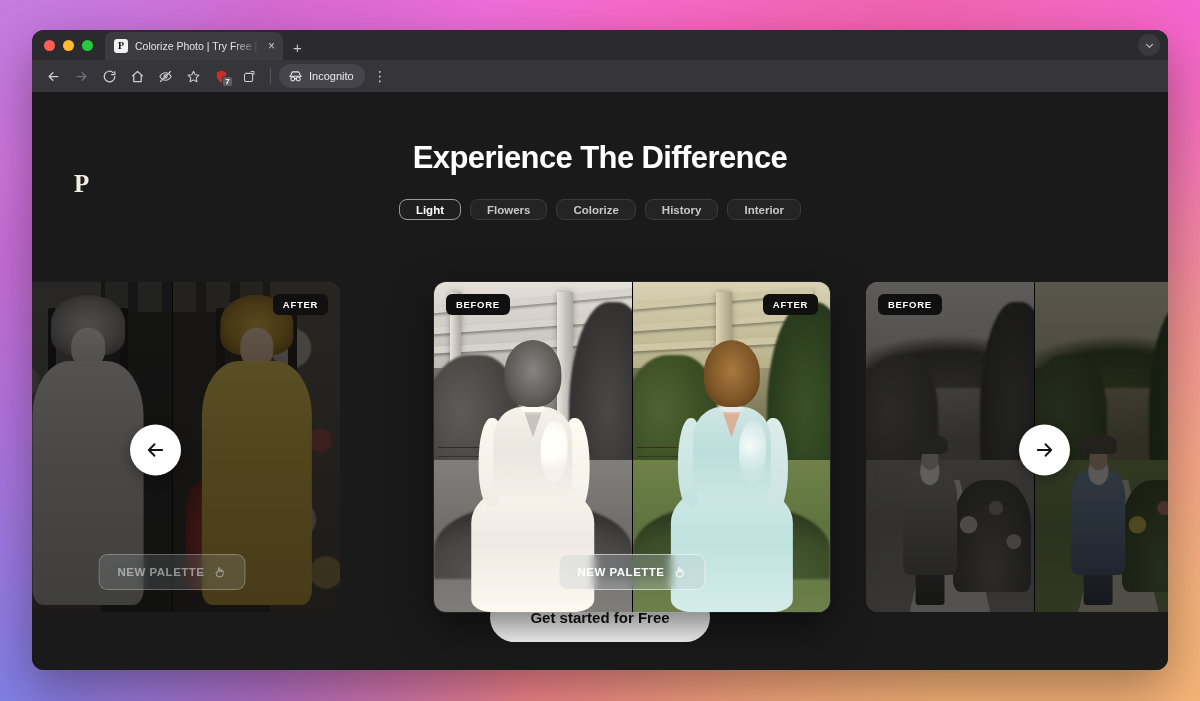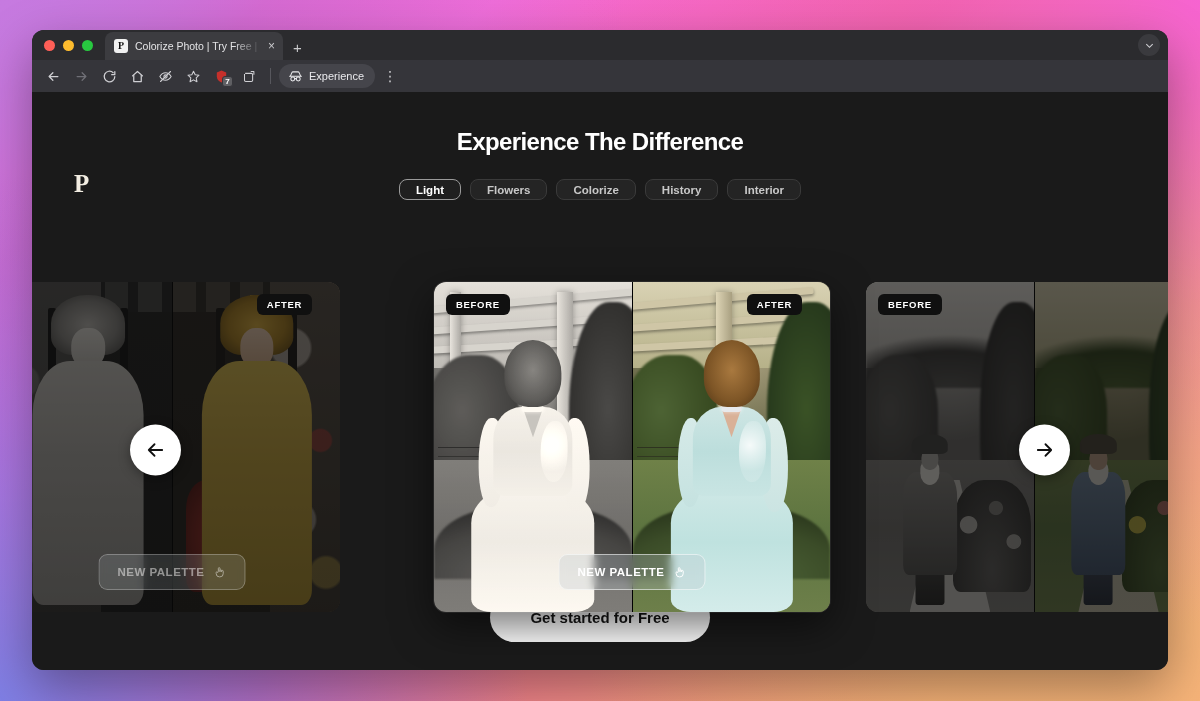--- a/index.html
+++ b/index.html
@@ -122,22 +122,22 @@
   .page {
     flex: 1; background: #1a1a1a; position: relative; overflow: hidden;
   }
   .logo {
     position: absolute; left: 42px; top: 78px;
     font-family: "Liberation Serif", serif;
     font-size: 25px; font-weight: 700; color: #f2ede2; letter-spacing: .5px;
   }
   .hero-title {
     text-align: center; color: #ffffff;
-    font-size: 24px; font-weight: 700; letter-spacing: -0.6px;
-    margin-top: 36px;
+    font-size: 31px; font-weight: 700; letter-spacing: -0.6px;
+    margin-top: 48px;
   }
   .pills {
     display: flex; justify-content: center; gap: 9px; margin-top: 23px;
   }
   .pill {
     height: 21px; padding: 0 16px; border-radius: 8px;
     display: flex; align-items: center; justify-content: center;
     font-size: 11.5px; font-weight: 700;
     background: #242424; border: 1px solid #3a3a3a; color: #c8c8c8;
   }
@@ -167,21 +167,21 @@
   .half { width: 50%; height: 100%; position: relative; overflow: hidden; }
   .half + .half { border-left: 1px solid rgba(0,0,0,0.8); }
 
   .badge {
     position: absolute; top: 12px;
     background: #101010; color: #fff;
     font-size: 9.5px; font-weight: 700; letter-spacing: .7px;
     padding: 5px 10px; border-radius: 6px; z-index: 6;
   }
   .badge.before { left: 12px; }
-  .badge.after  { right: 28px; }
+  .badge.after  { right: 12px; }
 
   .new-palette {
     position: absolute; bottom: 22px; left: 50%; transform: translateX(-50%);
     display: flex; align-items: center; gap: 9px;
     padding: 10px 18px; border-radius: 9px;
     background: rgba(190,200,205,0.30);
     border: 1px solid rgba(255,255,255,0.55);
     backdrop-filter: blur(4px);
     color: #fff; font-size: 11.5px; font-weight: 700; letter-spacing: .5px;
     white-space: nowrap; z-index: 6;
@@ -419,21 +419,21 @@
       </div>
       <div class="tb-sep"></div>
       <div class="incognito-pill">
         <svg width="15" height="13" viewBox="0 0 24 20" fill="none" stroke="#e9e9ec" stroke-width="1.7" stroke-linecap="round">
           <path d="M4 9l2.2-5.2A2 2 0 0 1 8 2.6h8a2 2 0 0 1 1.8 1.2L20 9"></path>
           <path d="M2.5 9.6h19"></path>
           <circle cx="7.6" cy="14" r="3.1"></circle>
           <circle cx="16.4" cy="14" r="3.1"></circle>
           <path d="M10.7 13.4h2.6"></path>
         </svg>
-        <span>Experience</span>
+        <span>Incognito</span>
       </div>
       <div class="tb-btn" style="font-size:14px;">⋮</div>
     </div>
   </div>
 
   <div class="page">
 
     <div class="logo">P</div>
 
     <h1 class="hero-title">Experience The Difference</h1>

